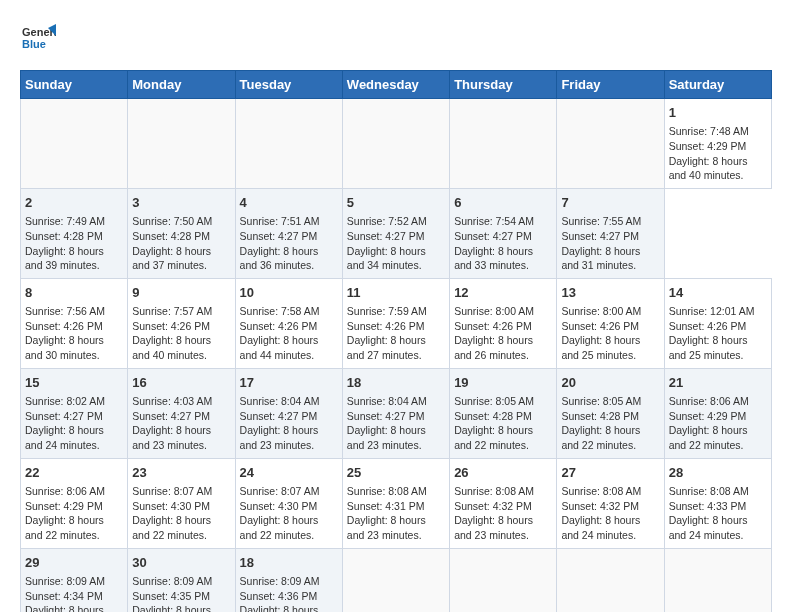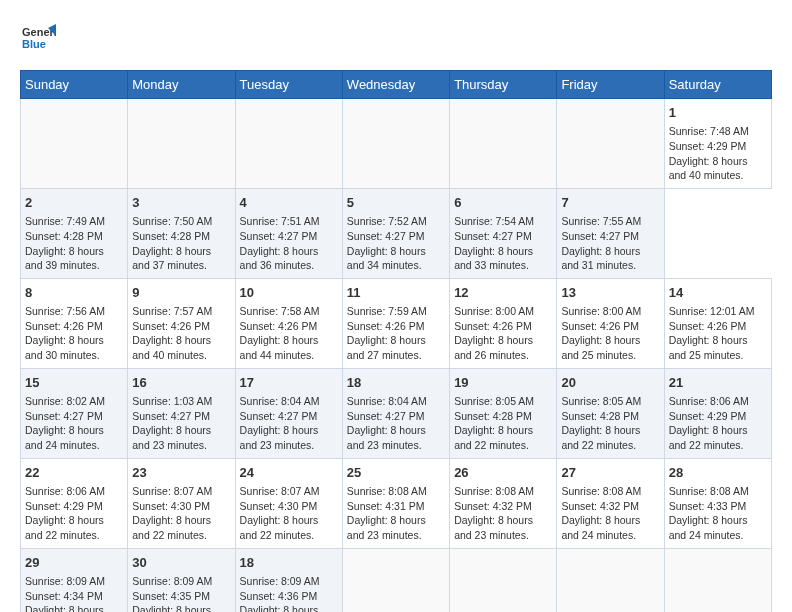--- a/index.html
+++ b/index.html
@@ -35,21 +35,21 @@
     }
     table {
       width: 100%;
       border-collapse: collapse;
       table-layout: fixed;
     }
     thead tr th {
       background-color: #2d6db5;
       color: #fff;
       font-size: 13px;
-      font-weight: normal;
+      font-weight: bold;
       padding: 6px 4px;
       text-align: left;
       border: 1px solid #1a5a9e;
     }
     tbody tr {
       background: #fff;
     }
     tbody tr:nth-child(even) {
       background: #f0f4f8;
     }
@@ -202,21 +202,21 @@
       </tr>
       <tr>
         <td>
           <span class="day-num">15</span>
           <div>Sunrise: 8:02 AM</div>
           <div>Sunset: 4:27 PM</div>
           <div>Daylight: 8 hours and 24 minutes.</div>
         </td>
         <td>
           <span class="day-num">16</span>
-          <div>Sunrise: 1:03 AM</div>
+          <div>Sunrise: 4:03 AM</div>
           <div>Sunset: 4:27 PM</div>
           <div>Daylight: 8 hours and 23 minutes.</div>
         </td>
         <td>
           <span class="day-num">17</span>
           <div>Sunrise: 8:04 AM</div>
           <div>Sunset: 4:27 PM</div>
           <div>Daylight: 8 hours and 23 minutes.</div>
         </td>
         <td>

